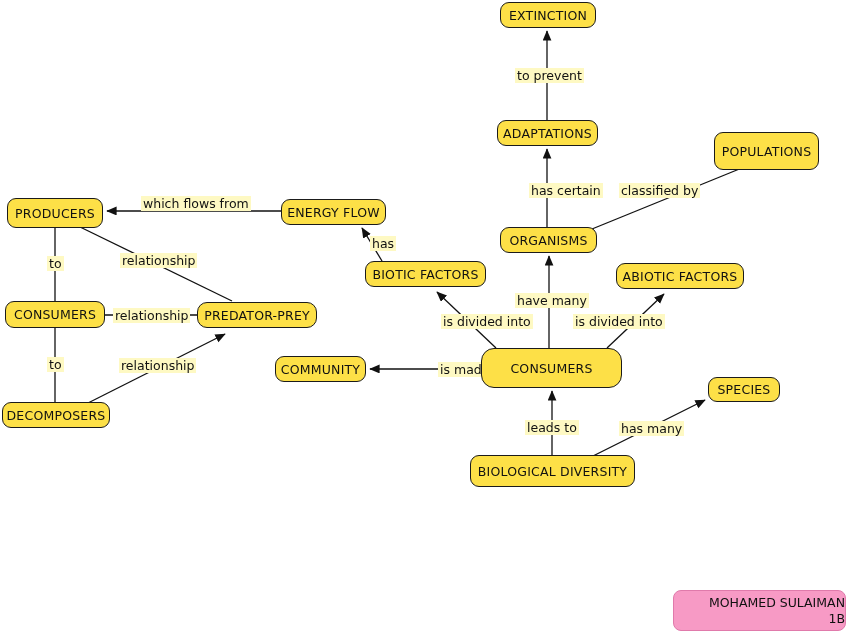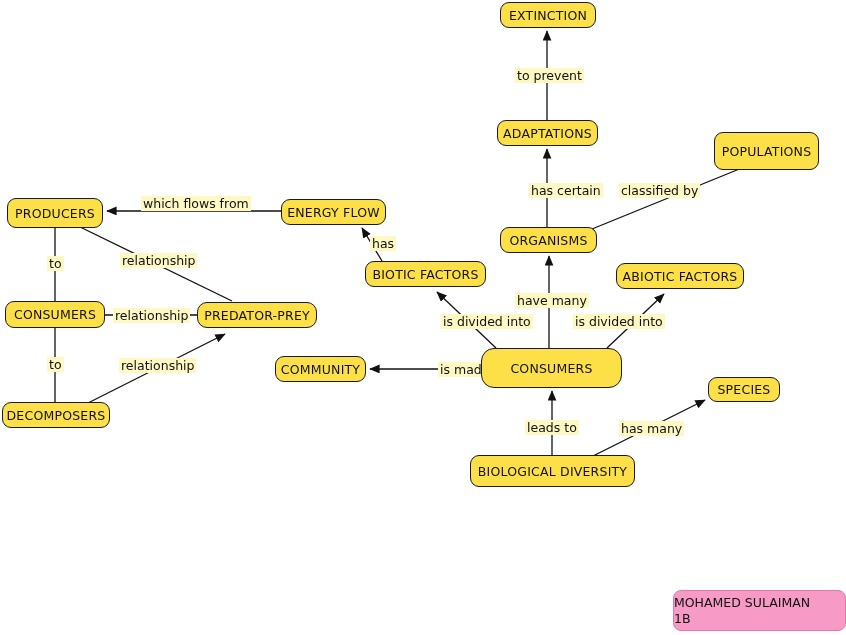--- a/index.html
+++ b/index.html
@@ -56,21 +56,21 @@
     z-index: 2;
   }
   .name-badge {
     position: absolute;
     box-sizing: border-box;
     background: #f79ac5;
     border: 1.3px solid #e07aab;
     border-radius: 8px;
     display: flex;
     flex-direction: column;
-    align-items: flex-start;
+    align-items: flex-end;
     justify-content: center;
     font-size: 12.5px;
     color: #101010;
     line-height: 1.25;
     z-index: 3;
   }
 </style>
 </head>
 <body>
 

